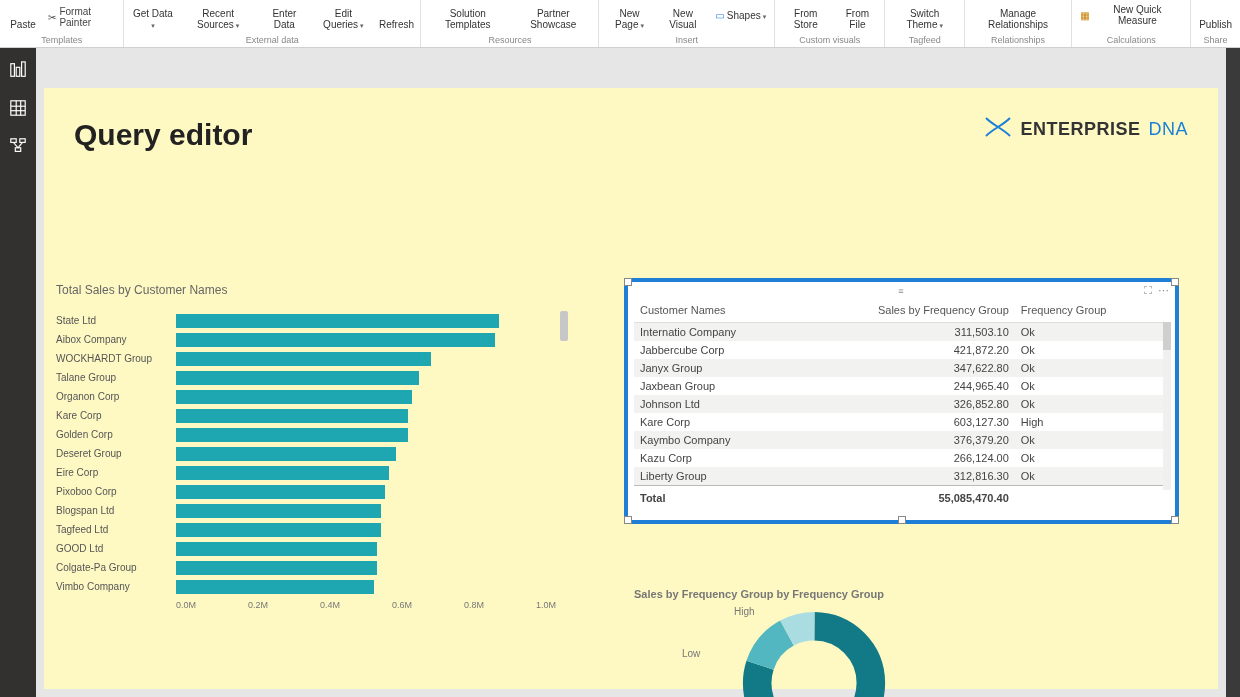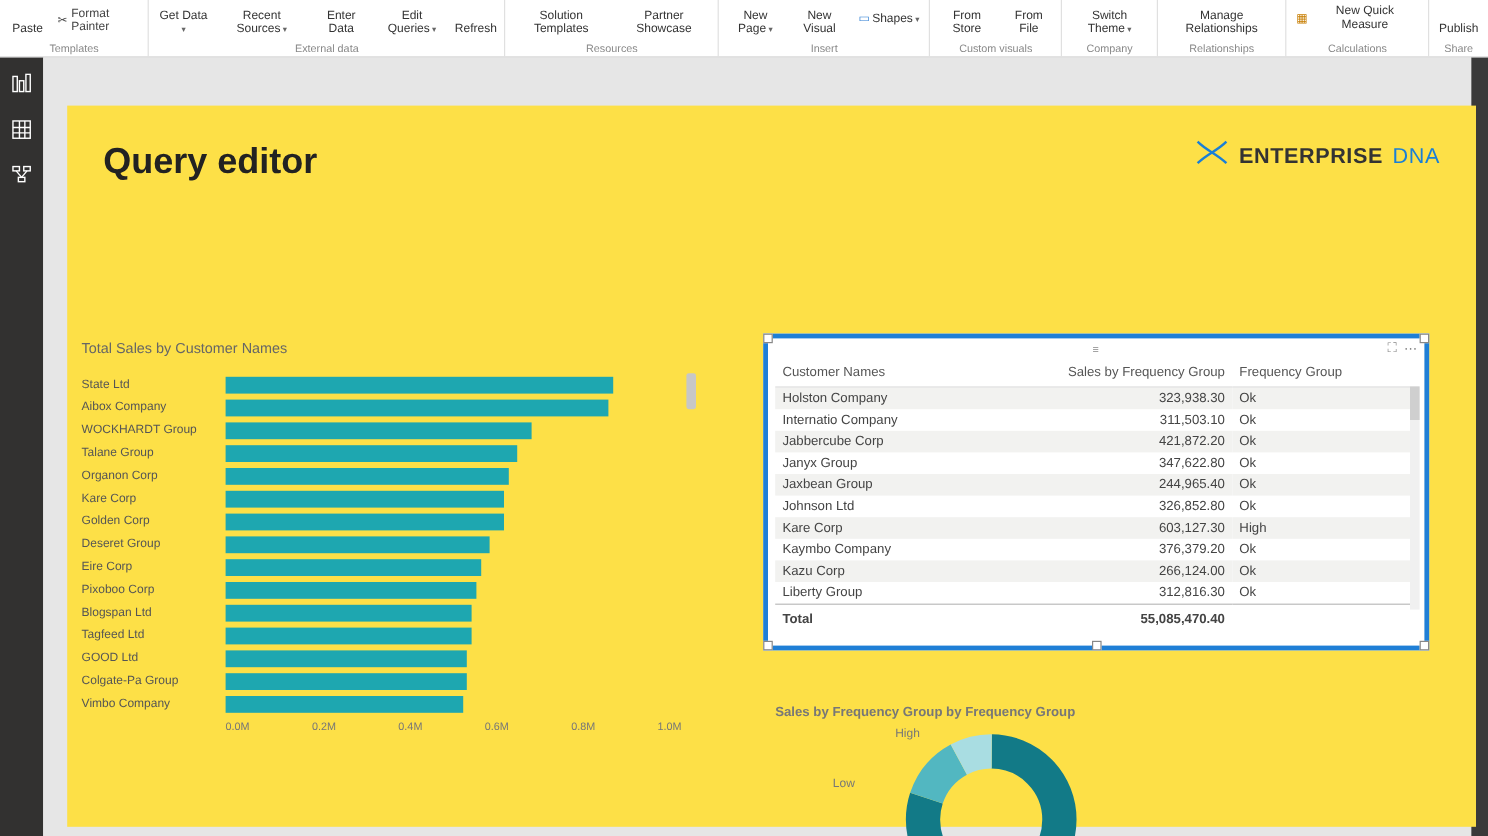--- a/index.html
+++ b/index.html
@@ -17,21 +17,21 @@
 
 .leftnav { position: absolute; left: 0; top: 48px; width: 36px; bottom: 0; background: #323130; display: flex; flex-direction: column; align-items: center; padding-top: 12px; gap: 18px; }
 .leftnav .nav-icon { width: 20px; height: 20px; color: #fff; cursor: pointer; display: flex; align-items: center; justify-content: center; }
 .leftnav svg { stroke: #fff; fill: none; stroke-width: 1.3; }
 
 
 .rightpanel { position: absolute; right: 0; top: 48px; width: 14px; bottom: 0; background: #3a3a3a; }
 
 
 .canvas-wrap { position: absolute; left: 36px; right: 14px; top: 48px; bottom: 0; background: #e6e6e6; padding: 40px 8px 8px 8px; }
-.canvas { background: #fde047; width: 100%; height: 100%; position: relative; padding: 30px 30px; margin-left: 12px; }
+.canvas { background: #fef9c3; width: 100%; height: 100%; position: relative; padding: 30px 30px; }
 
 .page-title { font-size: 30px; font-weight: 700; color: #222; margin-bottom: 30px; }
 
 .logo { position: absolute; right: 30px; top: 28px; display: flex; align-items: center; gap: 8px; }
 .logo-dna { color: #1a7fd6; font-size: 20px; }
 .logo-text1 { font-size: 18px; font-weight: 700; color: #333; letter-spacing: .5px; }
 .logo-text2 { font-size: 18px; font-weight: 400; color: #1a7fd6; letter-spacing: .5px; }
 
 
 .barchart { position: absolute; left: 12px; top: 195px; width: 500px; }
@@ -159,21 +159,21 @@
     <div class="ribbon-group-label">Custom visuals</div>
   </div>
 
   <div class="ribbon-group">
     <div class="items">
       <div class="ribbon-btn">
           <span class="caret">Switch
 Theme</span>
         </div>
     </div>
-    <div class="ribbon-group-label">Company</div>
+    <div class="ribbon-group-label">Tagfeed</div>
   </div>
 
   <div class="ribbon-group">
     <div class="items">
       <div class="ribbon-btn">
           <span>Manage
 Relationships</span>
         </div>
     </div>
     <div class="ribbon-group-label">Relationships</div>
@@ -335,25 +335,20 @@
       <table class="tv-table">
         <thead>
             <tr id="tv-head">
               <th>Customer Names</th>
               <th>Sales by Frequency Group</th>
               <th>Frequency Group</th>
             </tr>
           </thead>
         <tbody id="tv-body">
             <tr>
-              <td>Holston Company</td>
-              <td>323,938.30</td>
-              <td>Ok</td>
-            </tr>
-            <tr>
               <td>Internatio Company</td>
               <td>311,503.10</td>
               <td>Ok</td>
             </tr>
             <tr>
               <td>Jabbercube Corp</td>
               <td>421,872.20</td>
               <td>Ok</td>
             </tr>
             <tr>

